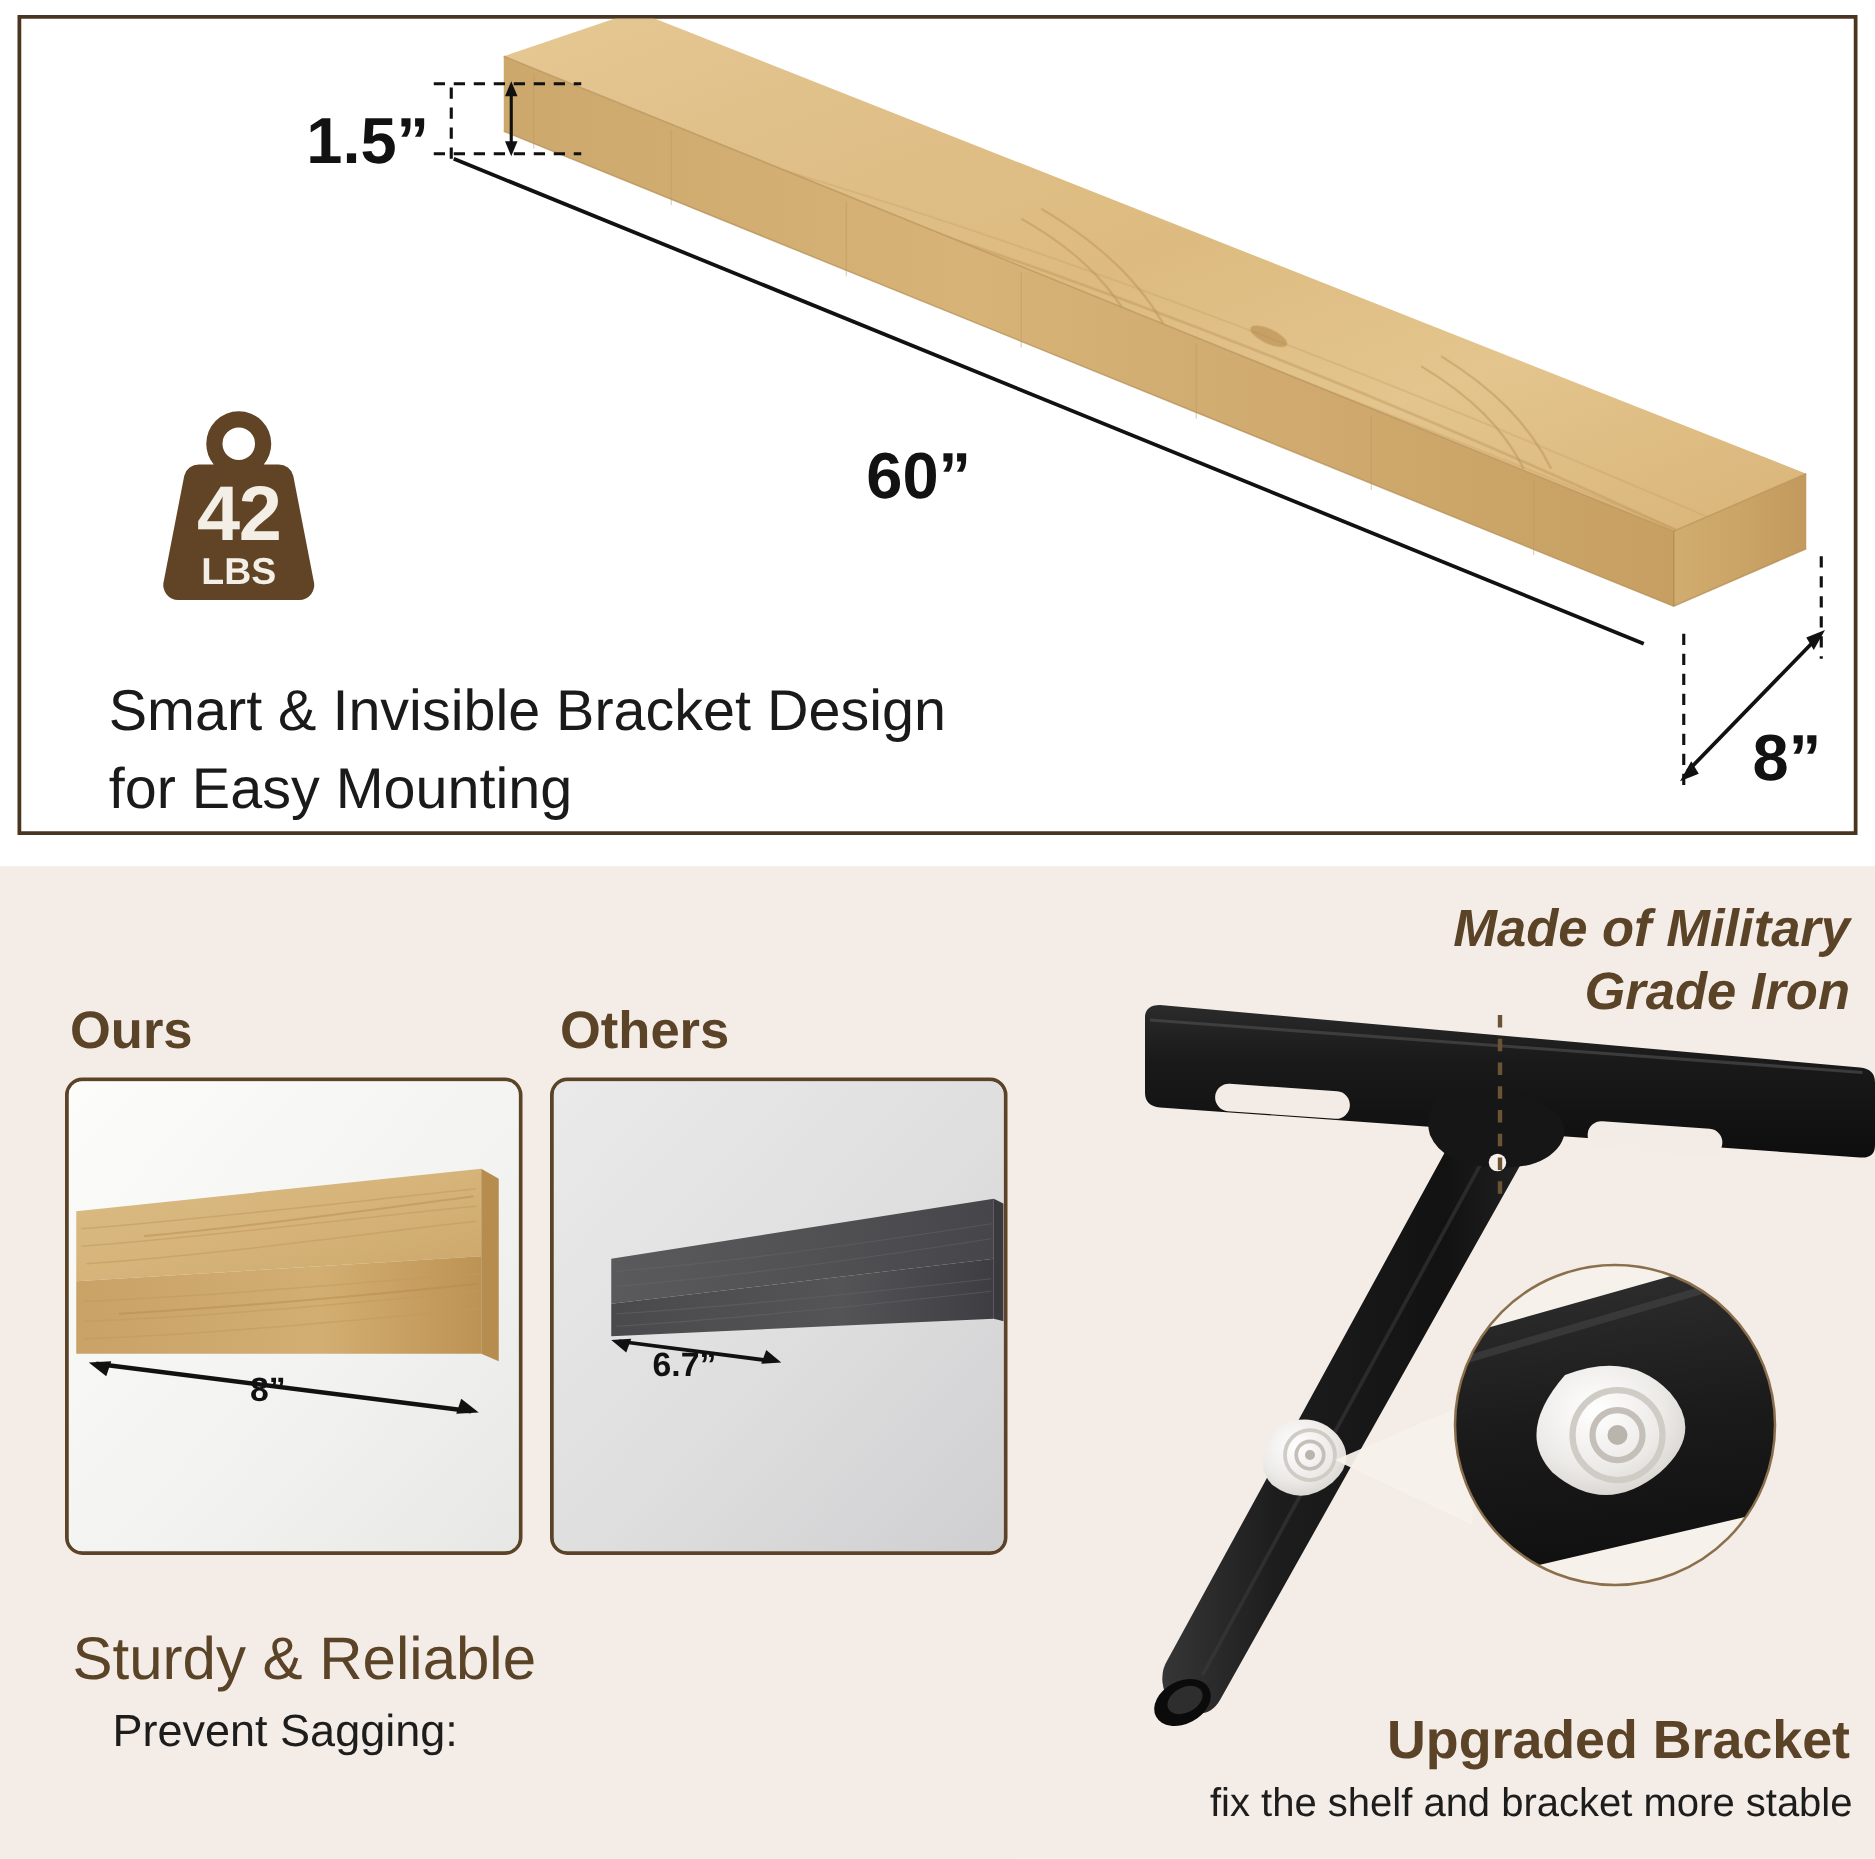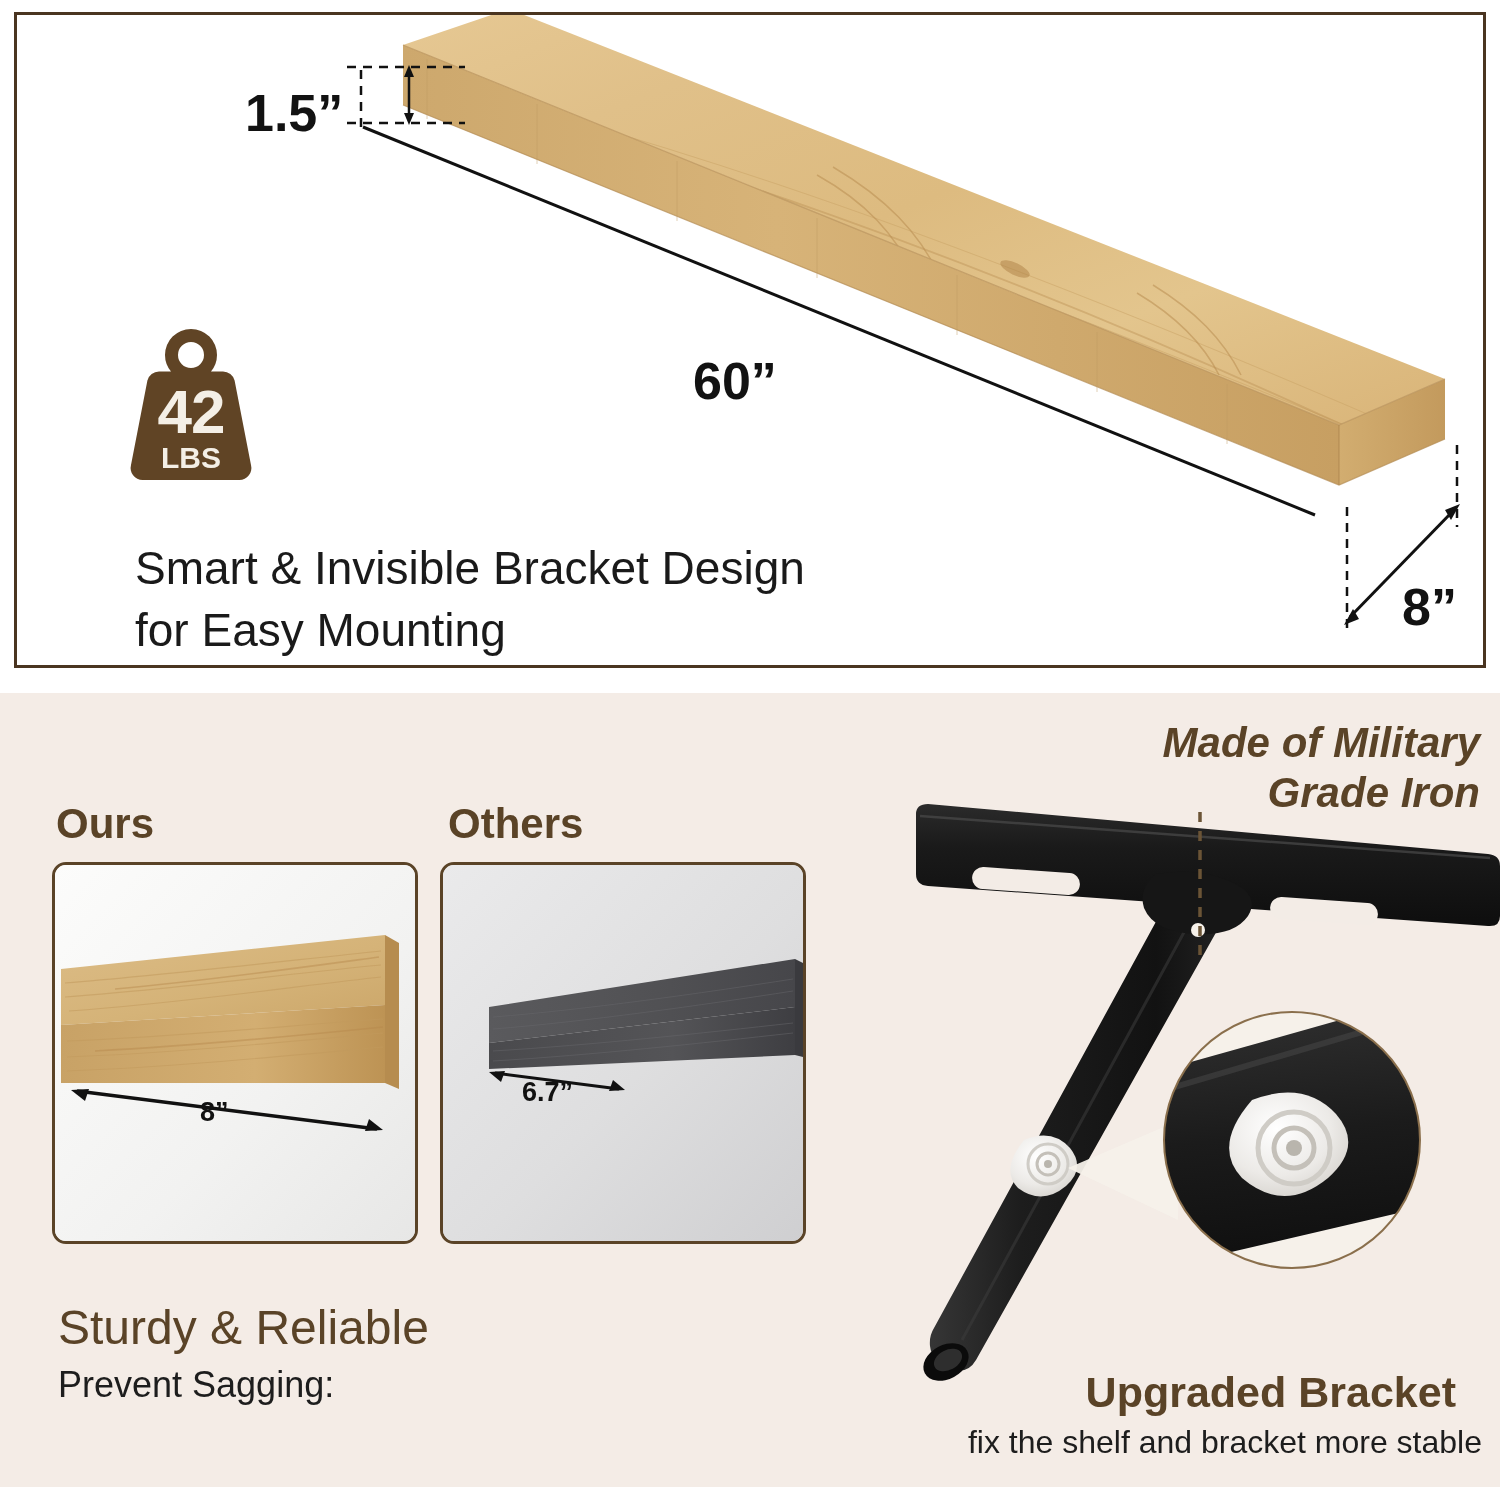--- a/index.html
+++ b/index.html
@@ -49,21 +49,21 @@
   }
   .dim-thk{left:228px;top:68px;font-size:52px;}
   .dim-len{left:676px;top:336px;font-size:52px;}
   .dim-dep{left:1385px;top:562px;font-size:52px;}
 
   
   .headline{
     position:absolute;left:70px;top:522px;width:820px;
     font-size:46px;line-height:62px;color:#1a1a1a;font-weight:500;
   }
-  .headline span{display:block;margin-left:48px;}
+  .headline span{display:block;}
 
   
   .bottom{
     position:absolute;left:0;top:693px;width:1500px;height:794px;
     background:#f4ece6;
   }
 
   .cmp-label{
     position:absolute;font-size:42px;font-weight:bold;color:#5a4327;
   }
@@ -88,31 +88,31 @@
 
   
   .blk-title{
     position:absolute;left:58px;top:1300px;
     font-size:48px;font-weight:normal;color:#5a4327;white-space:nowrap;
   }
   .blk-body{
     position:absolute;left:58px;top:1360px;
     font-size:36px;line-height:50px;color:#1d1d1d;
   }
-  .blk-body span{display:block;}
+  .blk-body span{display:block;margin-left:32px;}
 
   
   .iron-title{
     position:absolute;left:1020px;top:718px;width:460px;
     text-align:right;font-size:42px;line-height:50px;font-weight:bold;color:#5a4327;font-style:italic;
   }
   .iron-title span{display:block;}
 
   .bracket-title{
-    position:absolute;left:936px;top:1368px;width:520px;
+    position:absolute;left:960px;top:1368px;width:520px;
     text-align:right;font-size:43px;font-weight:bold;color:#5a4327;white-space:nowrap;
   }
   .bracket-sub{
     position:absolute;left:770px;top:1424px;width:712px;
     text-align:right;font-size:32px;color:#1d1d1d;white-space:nowrap;
   }
 
   svg{display:block;}
 </style>
 </head>

